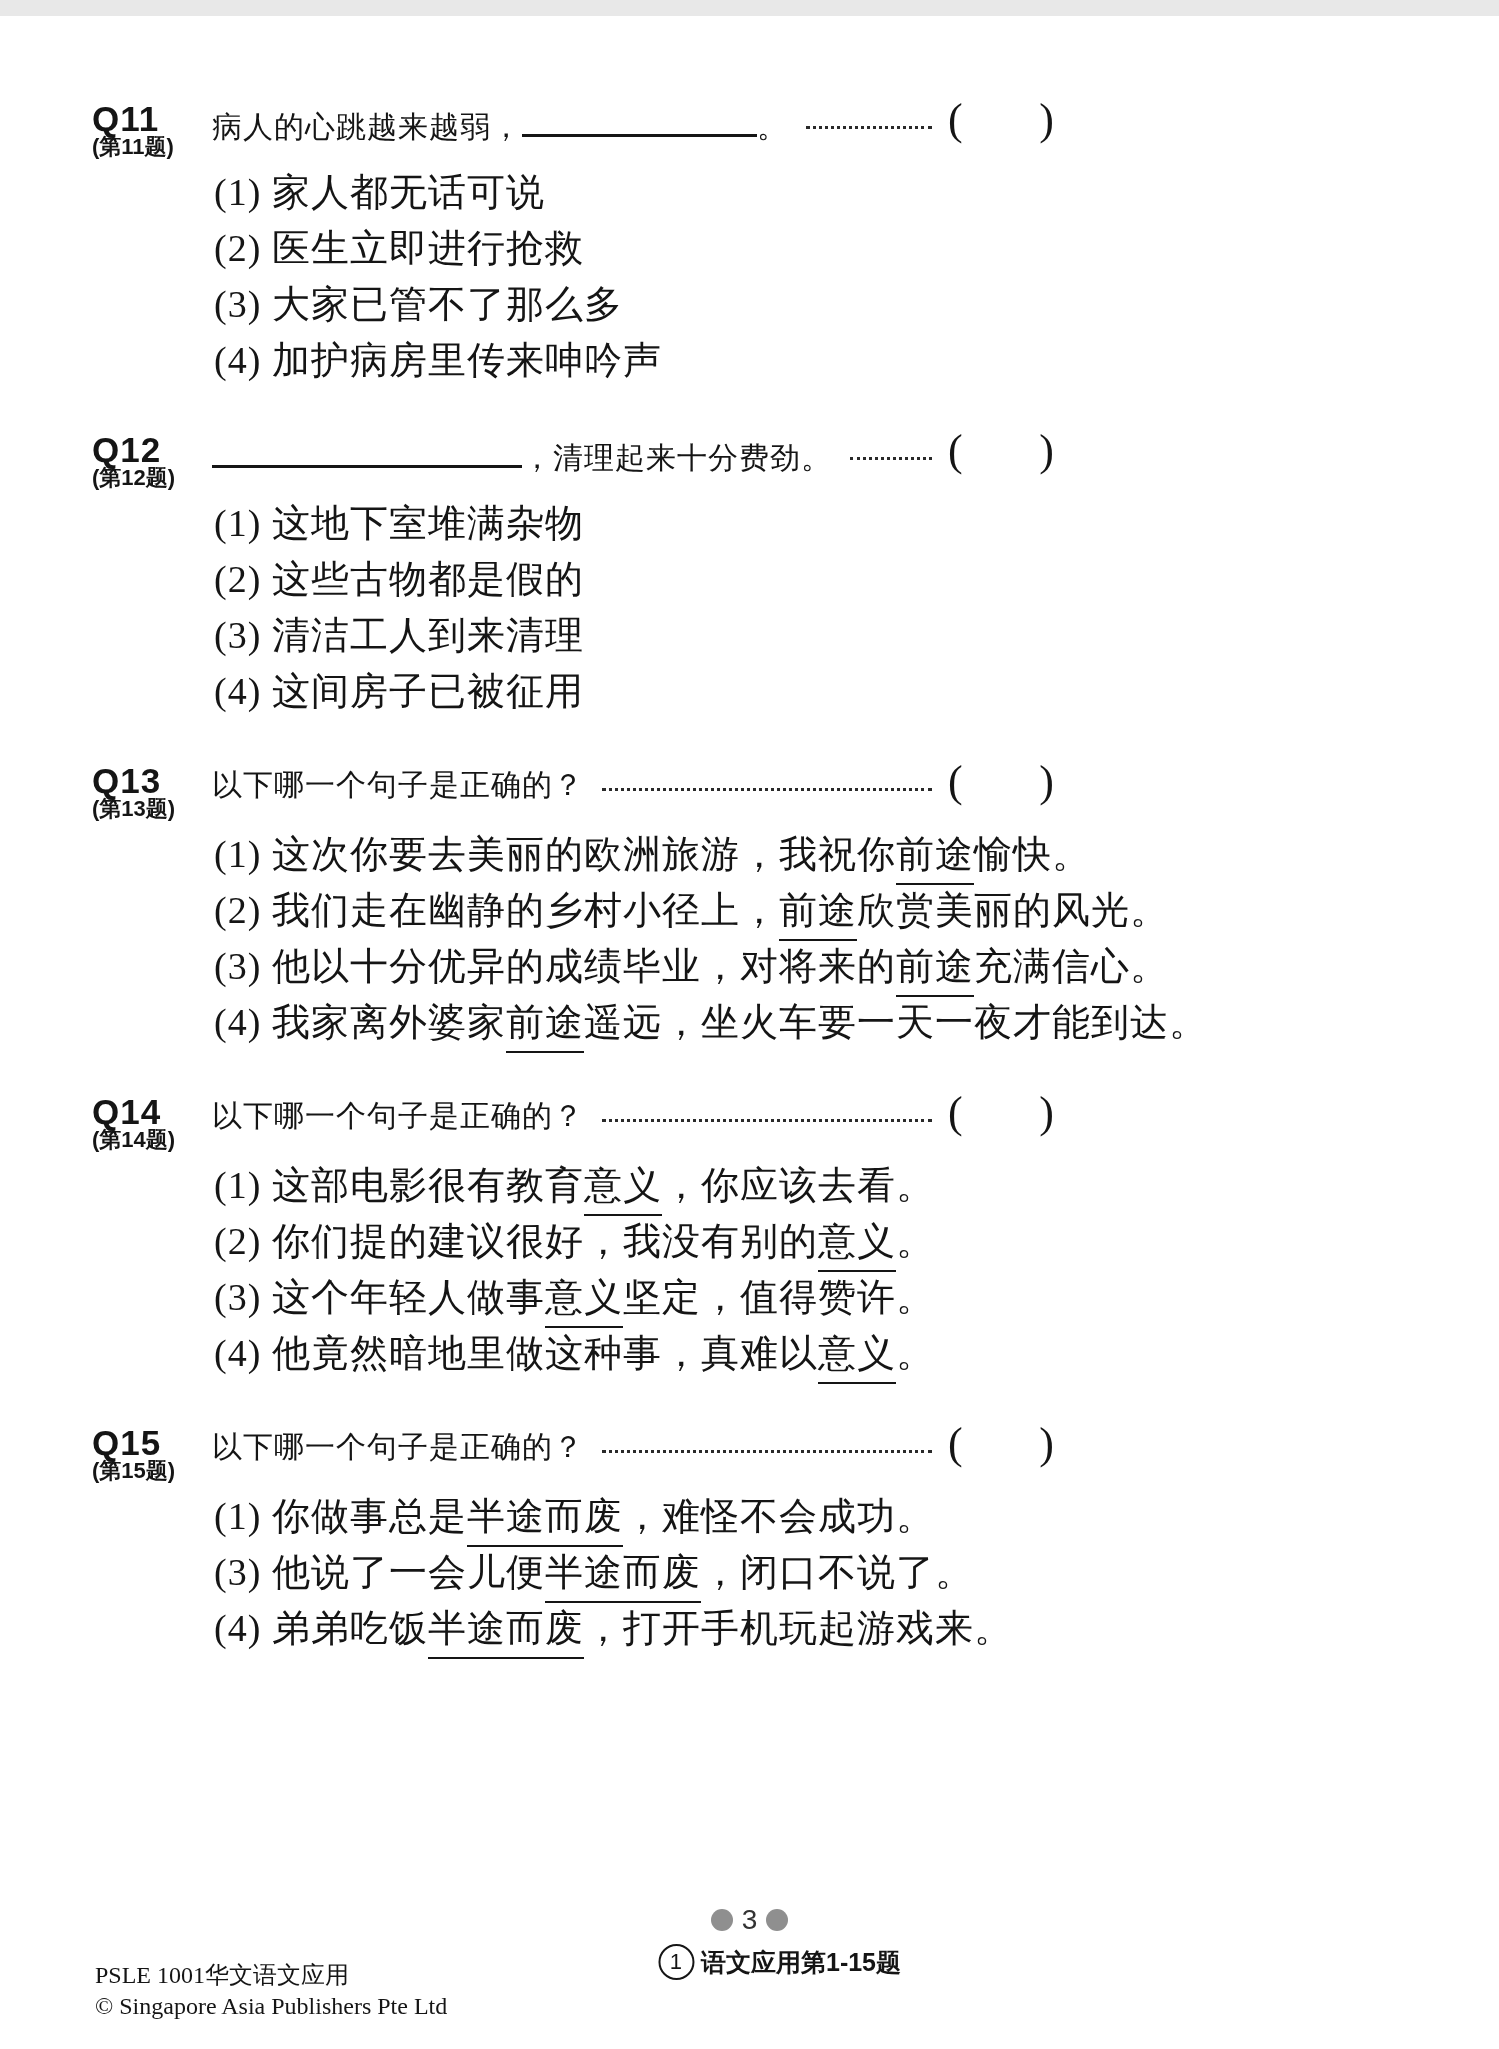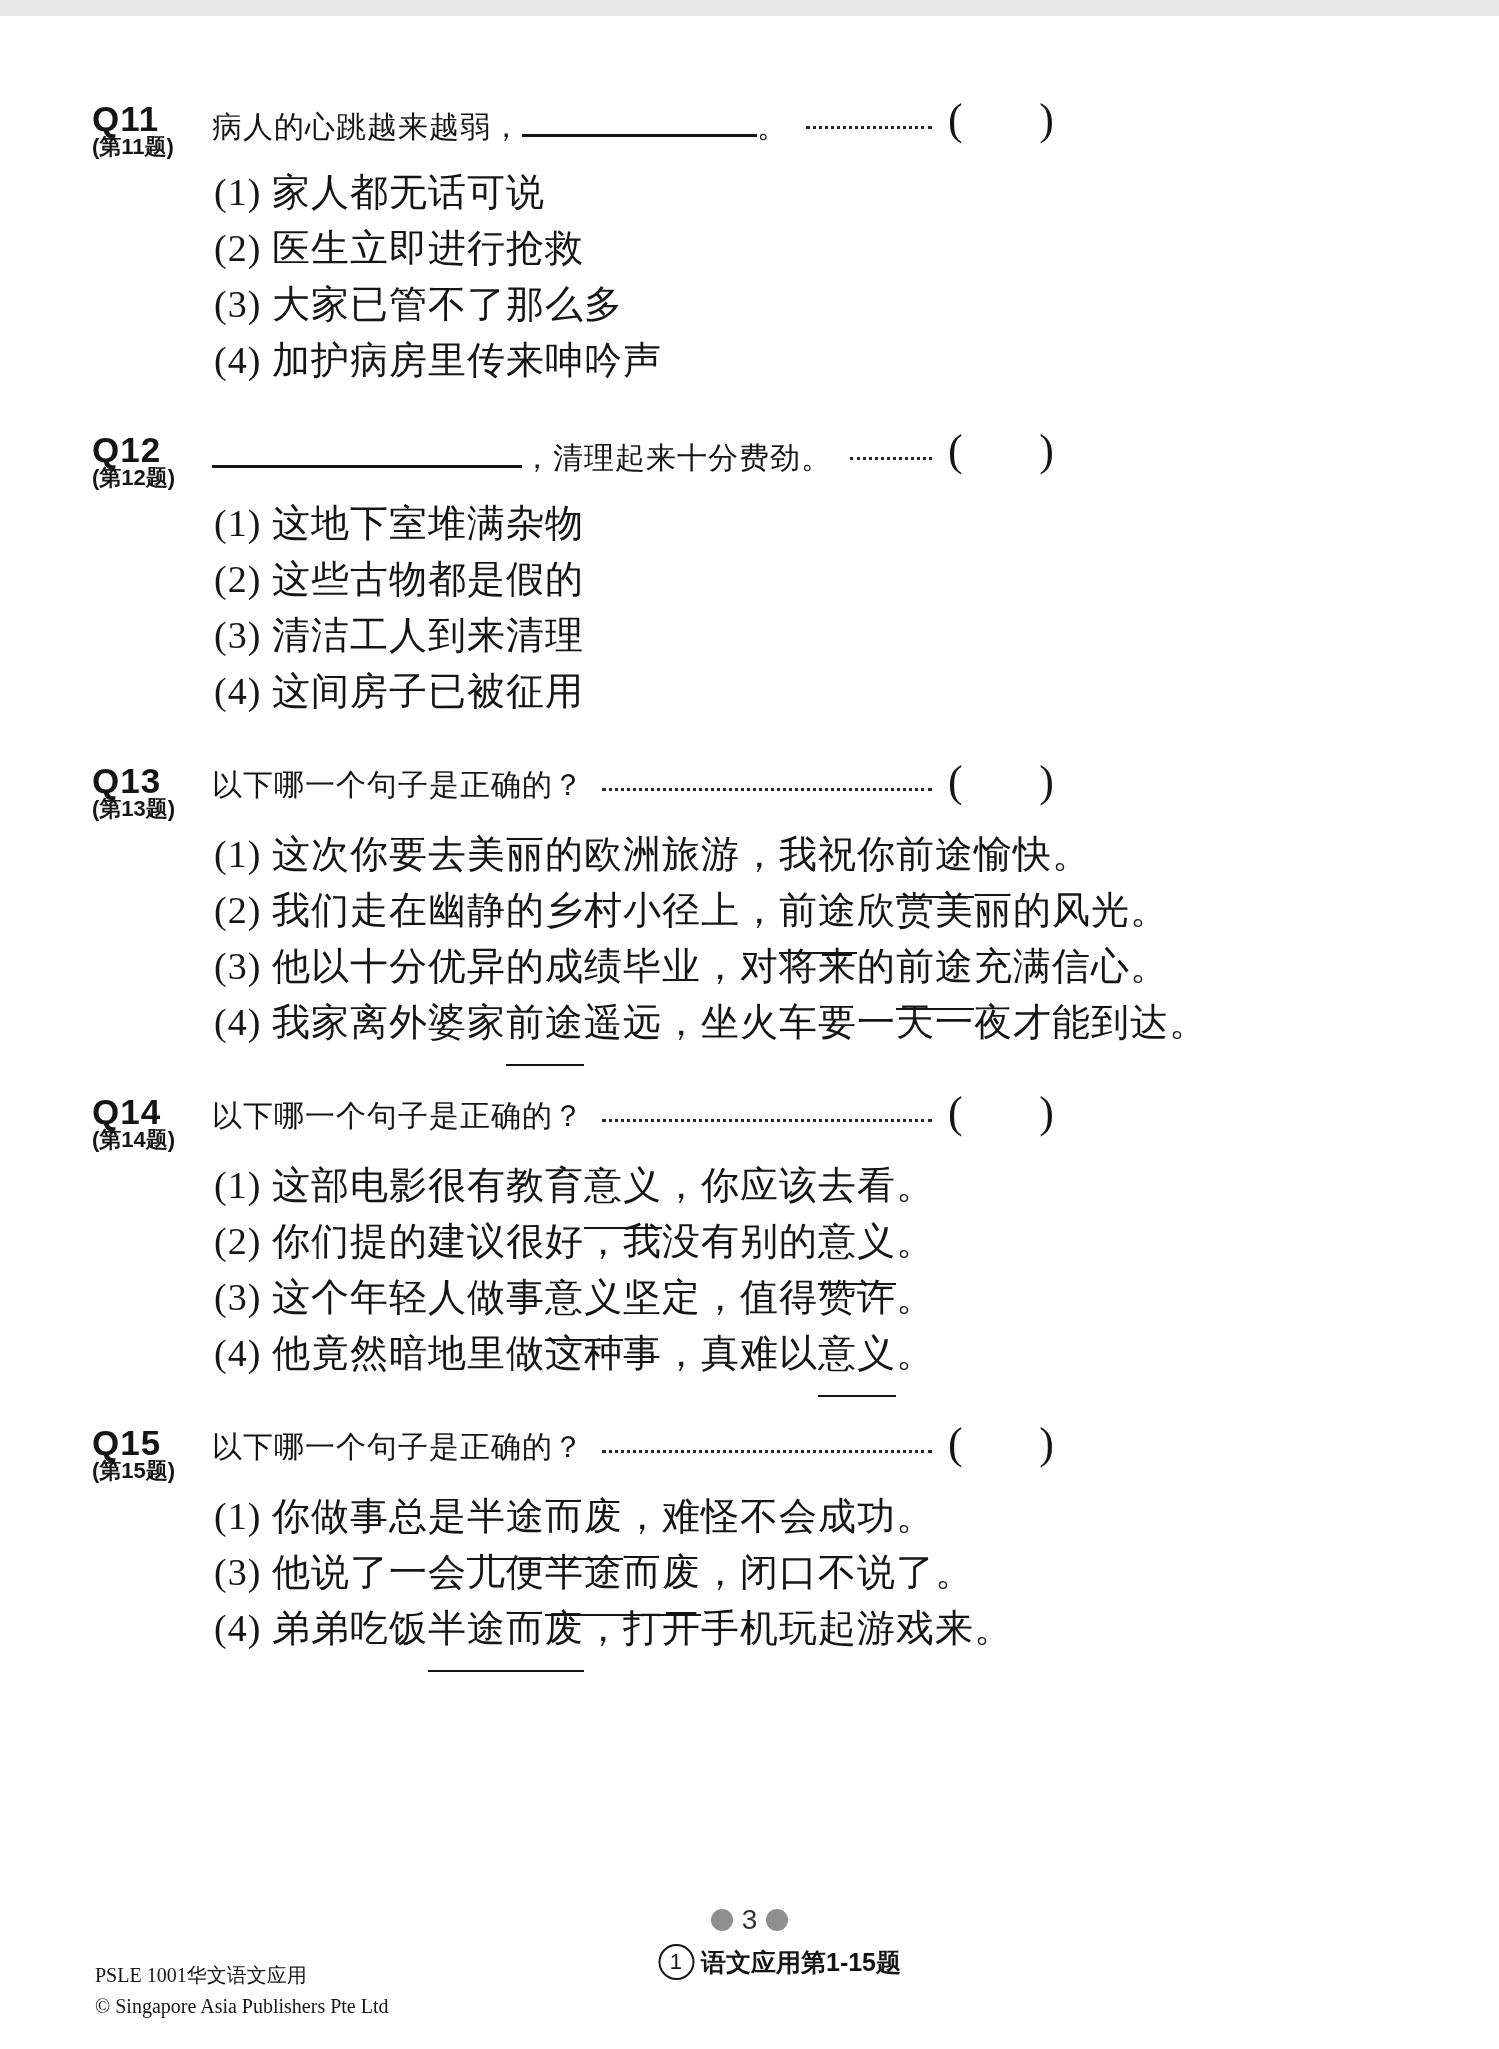--- a/index.html
+++ b/index.html
@@ -17,22 +17,22 @@
   .qstem{font-size:30px;line-height:42px;white-space:nowrap;letter-spacing:1px;}
   .blank{display:inline-block;border-bottom:3px solid #151515;height:32px;vertical-align:baseline;}
   .blank.q11{width:235px;}
   .blank.q12{width:310px;}
   .leader{flex:1;min-width:50px;margin:0 16px 0 18px;height:24px;border-bottom:3px dotted #2a2a2a;}
   .answer{flex:none;width:106px;display:flex;justify-content:space-between;
           font-size:44px;line-height:44px;font-weight:400;margin-top:-4px;}
   .opts{margin-left:122px;}
   .opt{font-size:38px;line-height:38px;margin-bottom:18px;white-space:nowrap;letter-spacing:1px;}
   .onum{display:inline-block;width:58px;}
-  .ul{border-bottom:2px solid #151515;padding-bottom:21px;}
-  .f-left{position:absolute;left:95px;top:1944px;font-size:20px;line-height:31px;}
+  .ul{border-bottom:2px solid #151515;padding-bottom:8px;}
+  .f-left{position:absolute;left:95px;top:1944px;font-size:24px;line-height:31px;}
   .f-page{position:absolute;left:0;top:1888px;width:100%;text-align:center;
           font-family:"Liberation Sans","DejaVu Sans",sans-serif;font-size:28px;color:#333;}
   .f-page .dot{display:inline-block;width:22px;height:22px;border-radius:50%;
                background:#8f8f8f;vertical-align:middle;margin:0 9px 4px 9px;}
   .f-tag{position:absolute;left:50%;top:1928px;transform:translateX(-50%) translateX(30px);
          display:flex;align-items:center;gap:7px;
          font-family:"Liberation Sans","DejaVu Sans",sans-serif;font-size:25px;font-weight:bold;}
   .circ{width:32px;height:32px;border:2px solid #151515;border-radius:50%;flex:none;
         display:flex;align-items:center;justify-content:center;font-size:22px;font-weight:normal;}
 </style>

